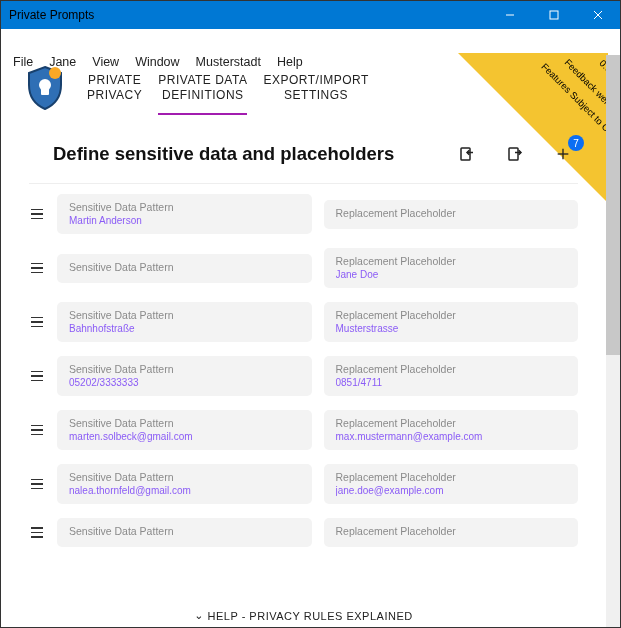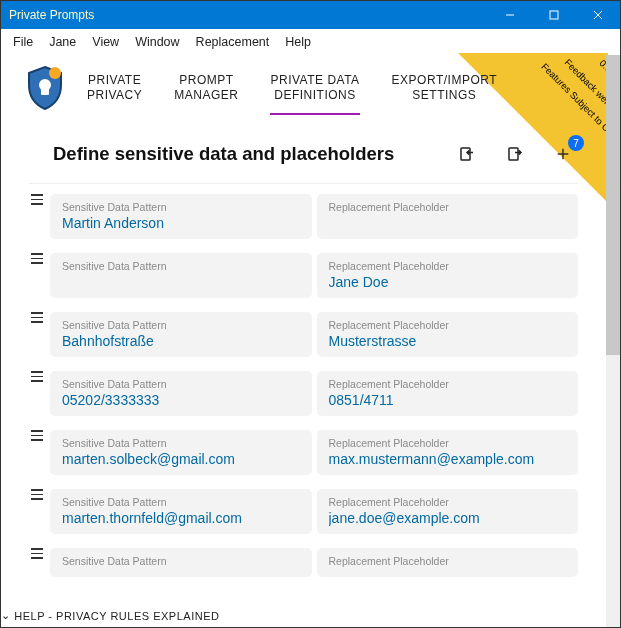--- a/index.html
+++ b/index.html
@@ -1,50 +1,50 @@
 <!DOCTYPE html>
 <html><head>
 <meta charset="utf-8">
 <style>
   * { box-sizing: border-box; margin: 0; padding: 0; font-family: -apple-system, "Segoe UI", Arial, sans-serif; }
   body { width: 621px; height: 628px; background: #fff; overflow: hidden; position: relative; border: 1px solid #333; }
-  .titlebar { height: 28px; background: #0078d4; display: flex; align-items: center; color: #fef9c3; font-size: 12px; padding-left: 8px; }
+  .titlebar { height: 28px; background: #0078d4; display: flex; align-items: center; color: #000000; font-size: 12px; padding-left: 8px; }
   .titlebar .title { flex: 1; }
   .titlebar .winctl { width: 44px; height: 28px; display: flex; align-items: center; justify-content: center; cursor: pointer; }
-  .menubar { height: 26px; display: flex; align-items: center; padding: 0 4px; font-size: 12.5px; color: #222; border-bottom: 1px solid #fff; }
+  .menubar { height: 26px; display: flex; align-items: center; padding: 0 4px; font-size: 12.5px; color: #222; border-bottom: 1px solid #fff; margin-top: 20px; }
   .menubar .mitem { padding: 2px 8px; cursor: default; }
   .content { position: absolute; top: 54px; bottom: 0; left: 0; right: 14px; overflow: hidden; }
   .scrollbar { position: absolute; top: 54px; right: 0; width: 14px; bottom: 0; background: #f0f0f0; }
   .scrollthumb { position: absolute; top: 0; width: 100%; height: 300px; background: #c8c8c8; }
 
   .header-area { position: relative; padding: 8px 20px 0 20px; display: flex; align-items: flex-start; gap: 18px; }
   .logo { width: 48px; height: 48px; }
-  .tabs { display: flex; gap: 32px; align-items: flex-start; margin-top: 4px; }
+  .tabs { display: flex; gap: 16px; align-items: flex-start; margin-top: 4px; }
   .tab { text-align: center; font-size: 12px; letter-spacing: .5px; color: #222; padding: 6px 0 10px 0; line-height: 1.25; cursor: pointer; border-bottom: 2px solid transparent; }
   .tab.active { border-bottom: 2px solid #a21caf; font-weight: 400; }
   .corner-ribbon { position: absolute; top: 52px; right: 12px; width: 160px; height: 160px; overflow: hidden; pointer-events: none; }
   .ribbon-tri { position: absolute; top: 0; right: 0; width: 0; height: 0; border-left: 150px solid transparent; border-top: 150px solid #f4c430; }
   .ribbon-line { position: absolute; transform-origin: center; transform: rotate(45deg); font-size: 9.5px; white-space: nowrap; }
 
   .section-head { display: flex; align-items: center; padding: 28px 32px 10px 52px; }
   .section-title { font-size: 18.5px; font-weight: 550; color: #111; flex: 1; }
   .head-actions { display: flex; align-items: center; gap: 26px; }
   .icon-btn { width: 22px; height: 22px; display: flex; align-items: center; justify-content: center; color: #333; position: relative; cursor: pointer; }
   .badge { position: absolute; top: -8px; right: -10px; background: #0b6ef3; color: #fff; border-radius: 50%; width: 16px; height: 16px; font-size: 10px; display: flex; align-items: center; justify-content: center; }
   .divider { height: 1px; background: #eee; margin: 8px 28px 0 28px; }
 
   .rows { padding: 10px 28px 0 28px; }
-  .row { display: flex; gap: 5px; margin-bottom: 14px; }
+  .row { display: flex; align-items: center; gap: 12px; margin-bottom: 14px; }
   .drag { width: 16px; display: flex; flex-direction: column; align-items: center; gap: 3px; cursor: grab; }
   .drag span { display: block; width: 12px; height: 1.5px; background: #333; }
   .cell { flex: 1; background: #f3f3f3; border-radius: 5px; padding: 7px 12px 8px 12px; }
   .cell .lbl { font-size: 10.5px; color: #8a8a8a; margin-bottom: 2px; }
-  .cell .val { font-size: 14px; color: #0369a1; white-space: nowrap; overflow: hidden; text-overflow: ellipsis; }
-
-  .help-footer { position: absolute; bottom: 4px; left: 0; right: 14px; text-align: left; font-size: 11px; letter-spacing: .5px; color: #222; cursor: pointer; }
+  .cell .val { font-size: 10px; color: #8b5cf6; white-space: nowrap; overflow: hidden; text-overflow: ellipsis; }
+
+  .help-footer { position: absolute; bottom: 4px; left: 0; right: 14px; text-align: center; font-size: 11px; letter-spacing: .5px; color: #222; cursor: pointer; }
   .chev { display: inline-block; transform: translateY(-1px); }
 </style>
 </head>
 <body>
 
 <div class="titlebar">
   <span class="title">Private Prompts</span>
   <div class="winctl">
     <svg width="10" height="10">
         <line x1="1" y1="5" x2="9" y2="5" stroke="#fff" stroke-width="1"></line>
@@ -61,21 +61,21 @@
         <line x1="9" y1="1" x2="1" y2="9" stroke="#fff" stroke-width="1"></line>
       </svg>
   </div>
 </div>
 
 <div class="menubar">
   <div class="mitem">File</div>
   <div class="mitem">Jane</div>
   <div class="mitem">View</div>
   <div class="mitem">Window</div>
-  <div class="mitem">Replacement</div>
+  <div class="mitem">Musterstadt</div>
   <div class="mitem">Help</div>
 </div>
 
 <div class="corner-ribbon">
   <div class="ribbon-tri"></div>
   <div class="ribbon-line" style="top:18px; right:-30px;">0.0.3-beta</div>
   <div class="ribbon-line" style="top:32px; right:-30px;">Feedback welcome!</div>
   <div class="ribbon-line" style="top:48px; right:-36px;">Features Subject to Change</div>
 </div>
 
@@ -87,24 +87,20 @@
         <path d="M24 4 L40 10 V22 C40 34 33 42 24 46 C15 42 8 34 8 22 V10 Z" fill="#2f6fb5" stroke="#18406d" stroke-width="2"></path>
         <circle cx="24" cy="22" r="6" fill="#fff"></circle>
         <rect x="20" y="24" width="8" height="8" rx="1" fill="#fff"></rect>
         <circle cx="34" cy="10" r="6" fill="#f9a825"></circle>
       </svg>
     </div>
     <div class="tabs">
       <div class="tab">
         <div>PRIVATE</div>
         <div>PRIVACY</div>
-      </div>
-      <div class="tab">
-        <div>PROMPT</div>
-        <div>MANAGER</div>
       </div>
       <div class="tab active">
         <div>PRIVATE DATA</div>
         <div>DEFINITIONS</div>
       </div>
       <div class="tab">
         <div>EXPORT/IMPORT</div>
         <div>SETTINGS</div>
       </div>
     </div>
@@ -213,21 +209,21 @@
         </div>
       </div>
       <div class="row">
         <div class="drag">
           <span></span>
           <span></span>
           <span></span>
         </div>
         <div class="cell">
           <div class="lbl">Sensitive Data Pattern</div>
-          <div class="val">marten.thornfeld@gmail.com</div>
+          <div class="val">nalea.thornfeld@gmail.com</div>
         </div>
         <div class="cell">
           <div class="lbl">Replacement Placeholder</div>
           <div class="val">jane.doe@example.com</div>
         </div>
       </div>
       <div class="row">
         <div class="drag">
           <span></span>
           <span></span>

